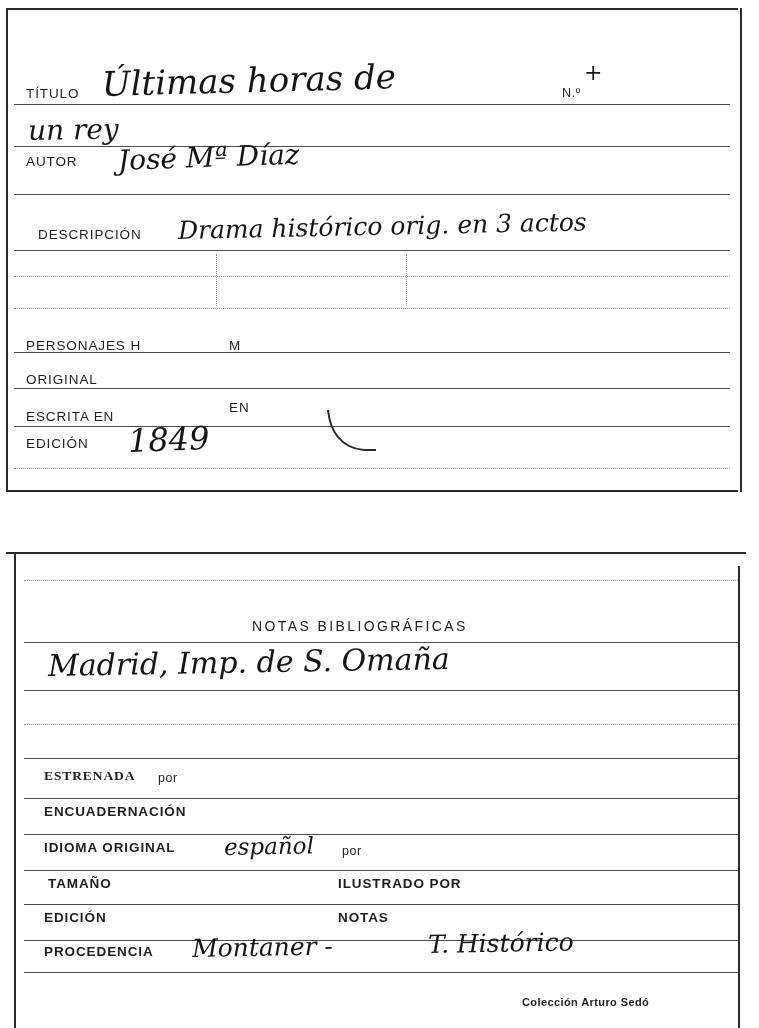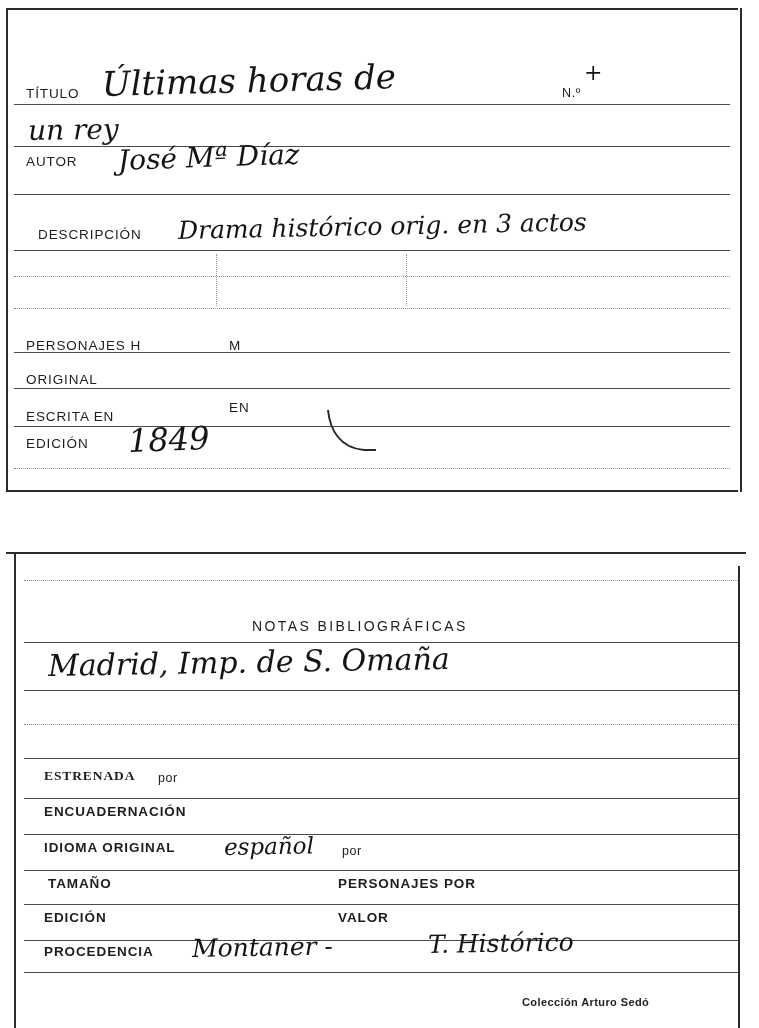--- a/index.html
+++ b/index.html
@@ -191,23 +191,23 @@
   <span class="lbl bold" style="left:38px; top:216px;font-family:Liberation Serif, serif;">ESTRENADA</span>
   <span class="lbl small" style="left:152px; top:219px;">por</span>
 
   <span class="lbl bold" style="left:38px; top:252px;">ENCUADERNACIÓN</span>
 
   <span class="lbl bold" style="left:38px; top:288px;">IDIOMA ORIGINAL</span>
   <span class="hand" style="left:218px; top:282px; font-size:23px; transform:rotate(-1deg);">español</span>
   <span class="lbl small" style="left:336px; top:292px;">por</span>
 
   <span class="lbl bold" style="left:42px; top:324px;">TAMAÑO</span>
-  <span class="lbl bold" style="left:332px; top:324px;">PERSONAJES POR</span>
+  <span class="lbl bold" style="left:332px; top:324px;">ILUSTRADO POR</span>
 
   <span class="lbl bold" style="left:38px; top:358px;">EDICIÓN</span>
-  <span class="lbl bold" style="left:332px; top:358px;">VALOR</span>
+  <span class="lbl bold" style="left:332px; top:358px;">NOTAS</span>
 
   <span class="lbl bold" style="left:38px; top:392px;">PROCEDENCIA</span>
   <span class="hand" style="left:186px; top:382px; font-size:25px; transform:rotate(-1deg);">Montaner -</span>
   <span class="hand" style="left:422px; top:378px; font-size:25px; transform:rotate(-1deg);">T. Histórico</span>
 
   <span class="collection" style="left:516px; top:444px;">Colección Arturo Sedó</span>
 </div>
 
 </body></html>

